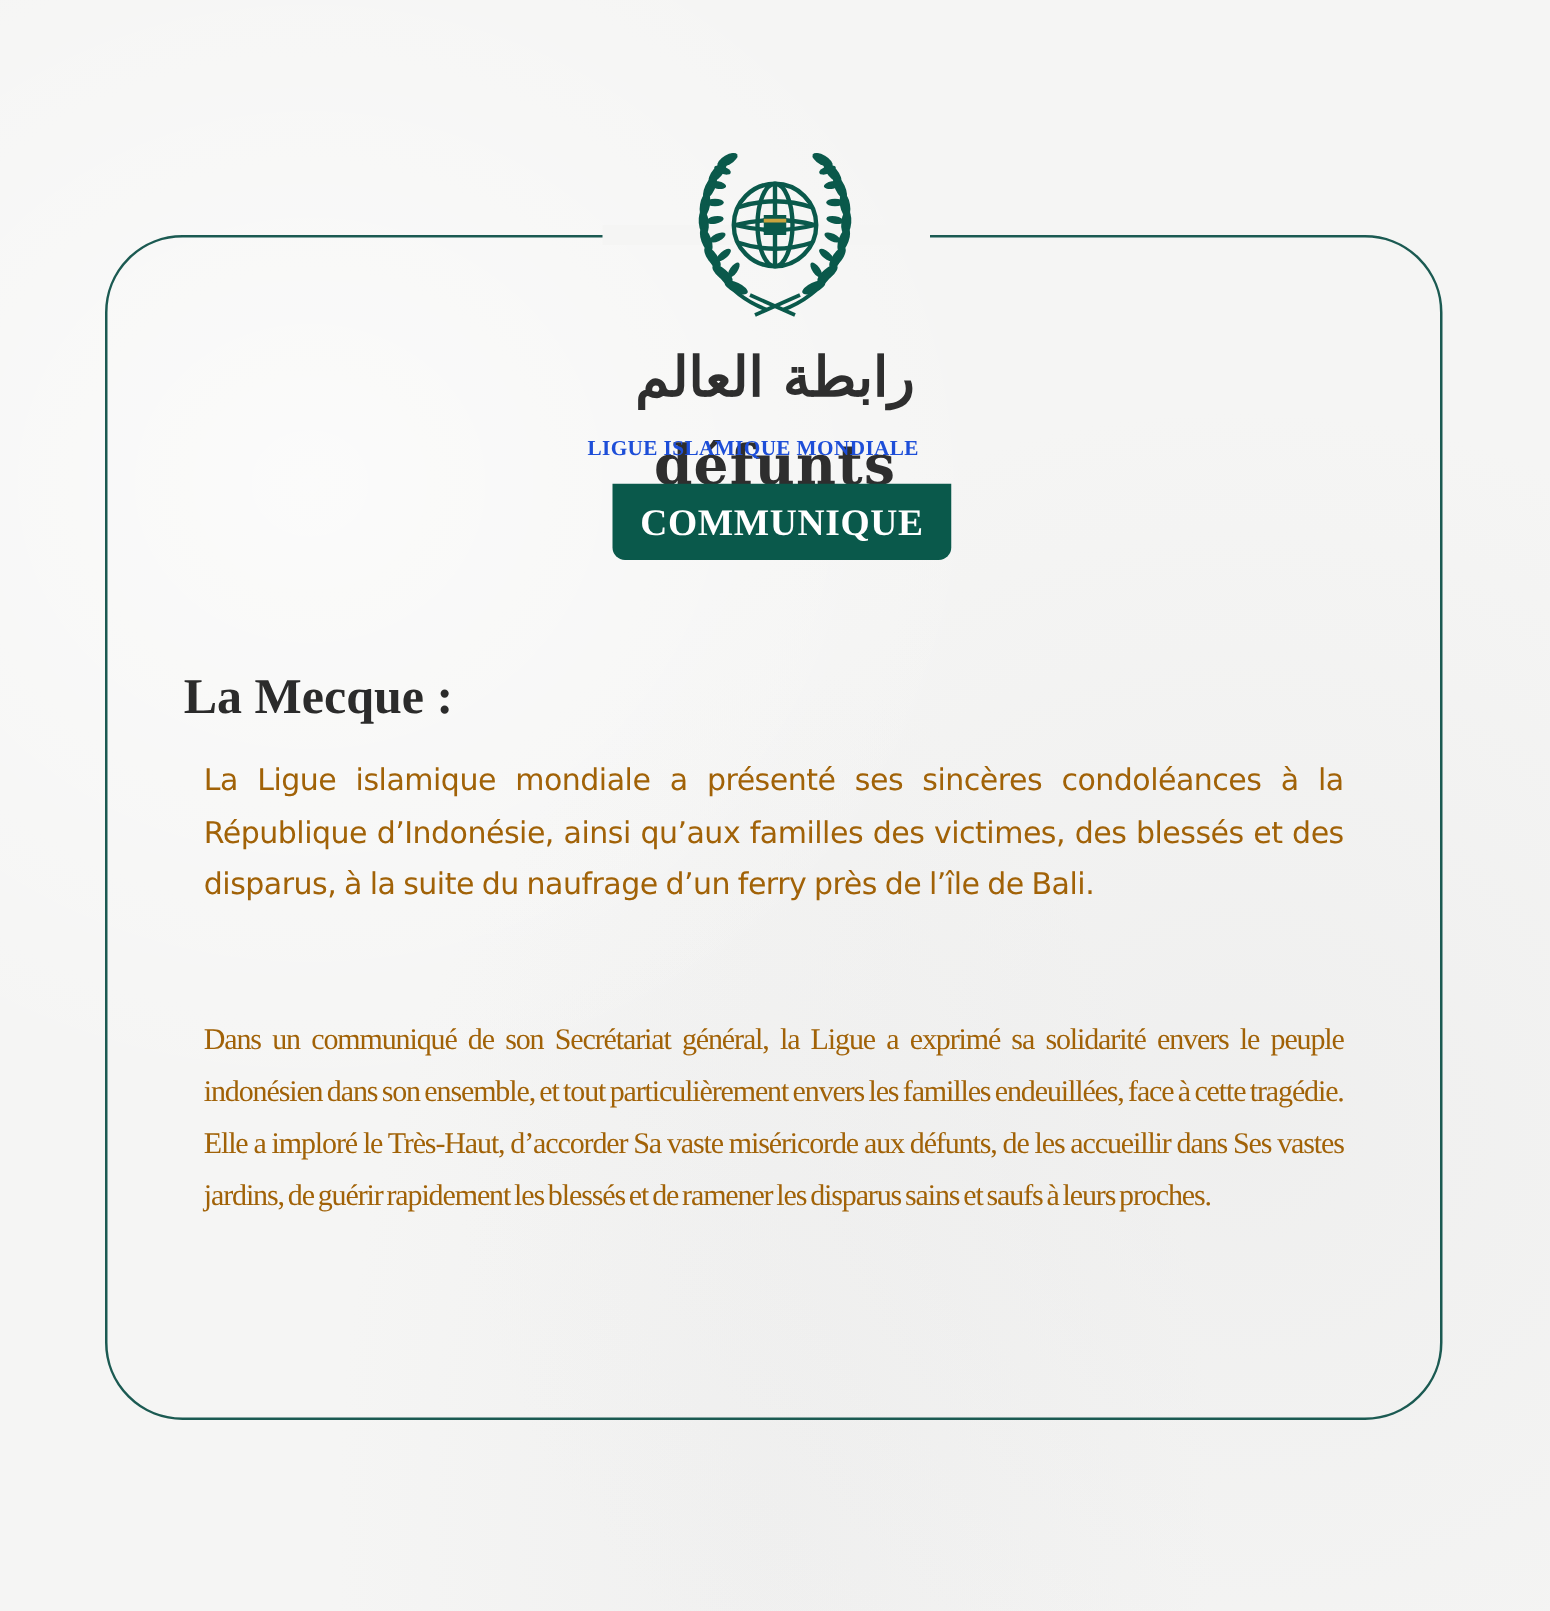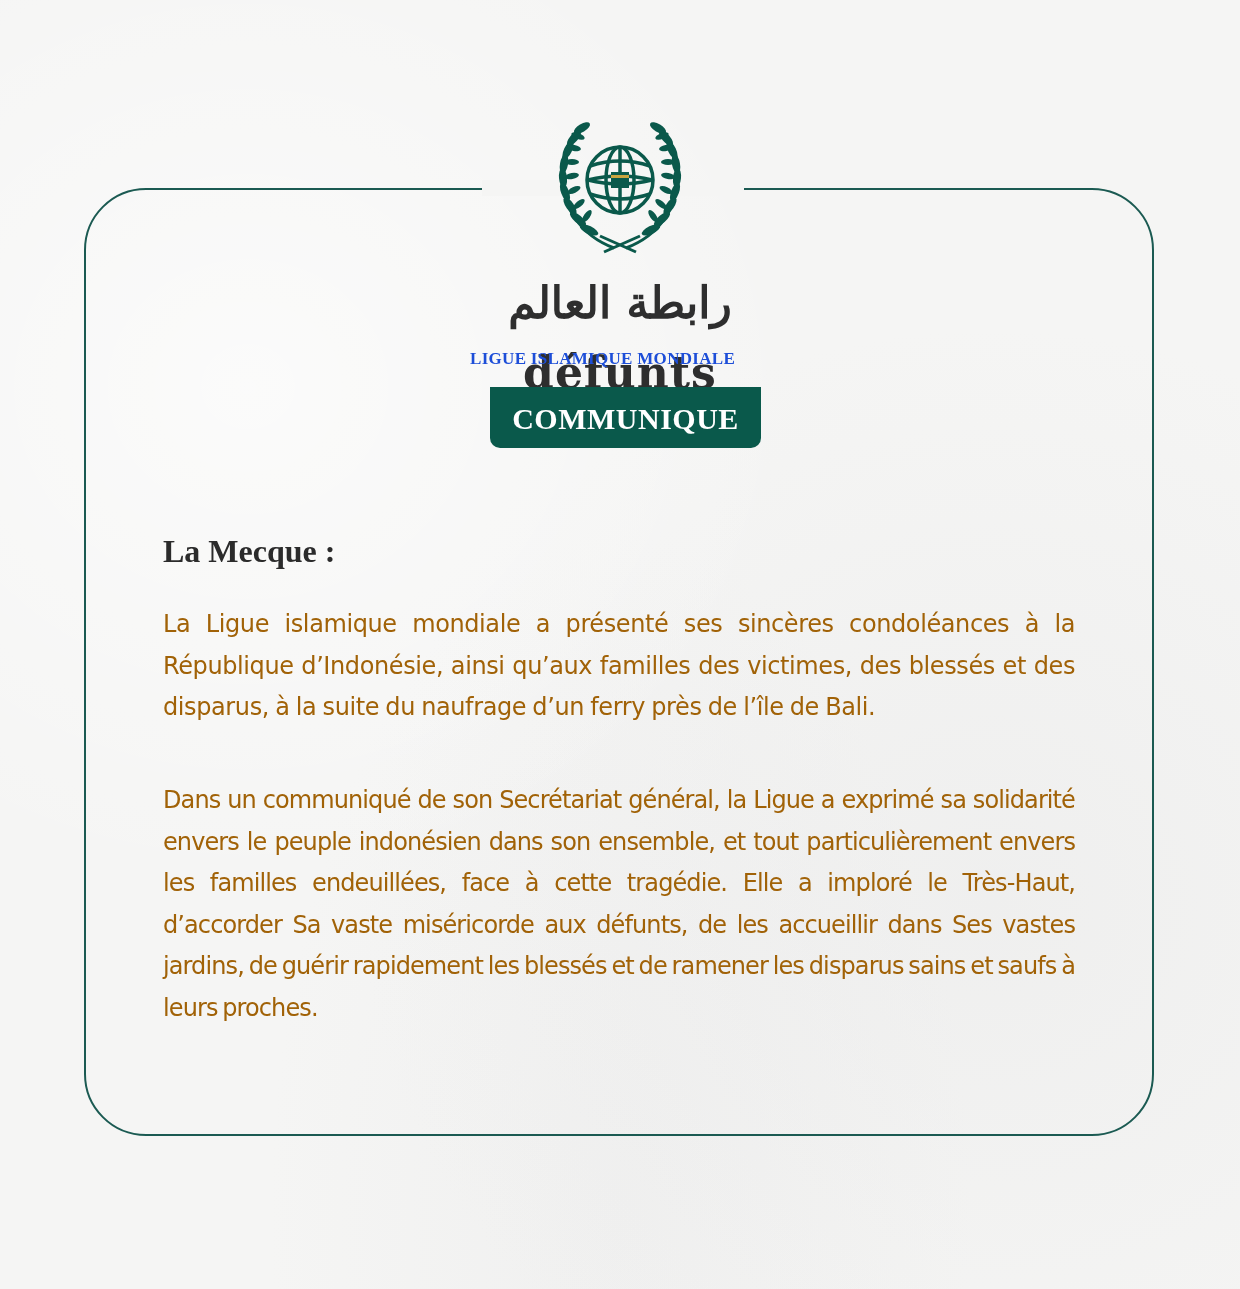--- a/index.html
+++ b/index.html
@@ -88,43 +88,43 @@
       color: #ffffff;
       font-family: "Liberation Serif", serif;
       font-weight: bold;
       font-size: 30px;
       letter-spacing: 0.5px;
       box-sizing: border-box;
       padding-top: 2px;
     }
     .dateline {
       position: absolute;
-      left: 163px;
+      left: 147px;
       top: 533px;
       font-family: "Liberation Serif", serif;
       font-weight: bold;
-      font-size: 32px;
+      font-size: 40px;
       color: #2b2b2b;
       text-align: center;
     }
     .body-text {
       position: absolute;
       left: 163px;
       width: 912px;
       font-family: "DejaVu Sans", sans-serif;
       font-size: 24px;
       line-height: 41.6px;
       color: #a16207;
       text-align: justify;
       margin: 0;
       letter-spacing: -0.4px;
       word-spacing: -1px;
     }
     .p1 { top: 604px; }
-    .p2 { top: 780px; letter-spacing: -0.9px; word-spacing: -2px; }
+    .p2 { top: 812px; letter-spacing: -0.9px; word-spacing: -2px; font-family: Liberation Serif, serif; }
   </style>
 </head>
 <body>
 
 <div class="texture"></div>
 
 <div class="frame"></div>
 <div class="frame-gap"></div>
 
 <div class="emblem">

